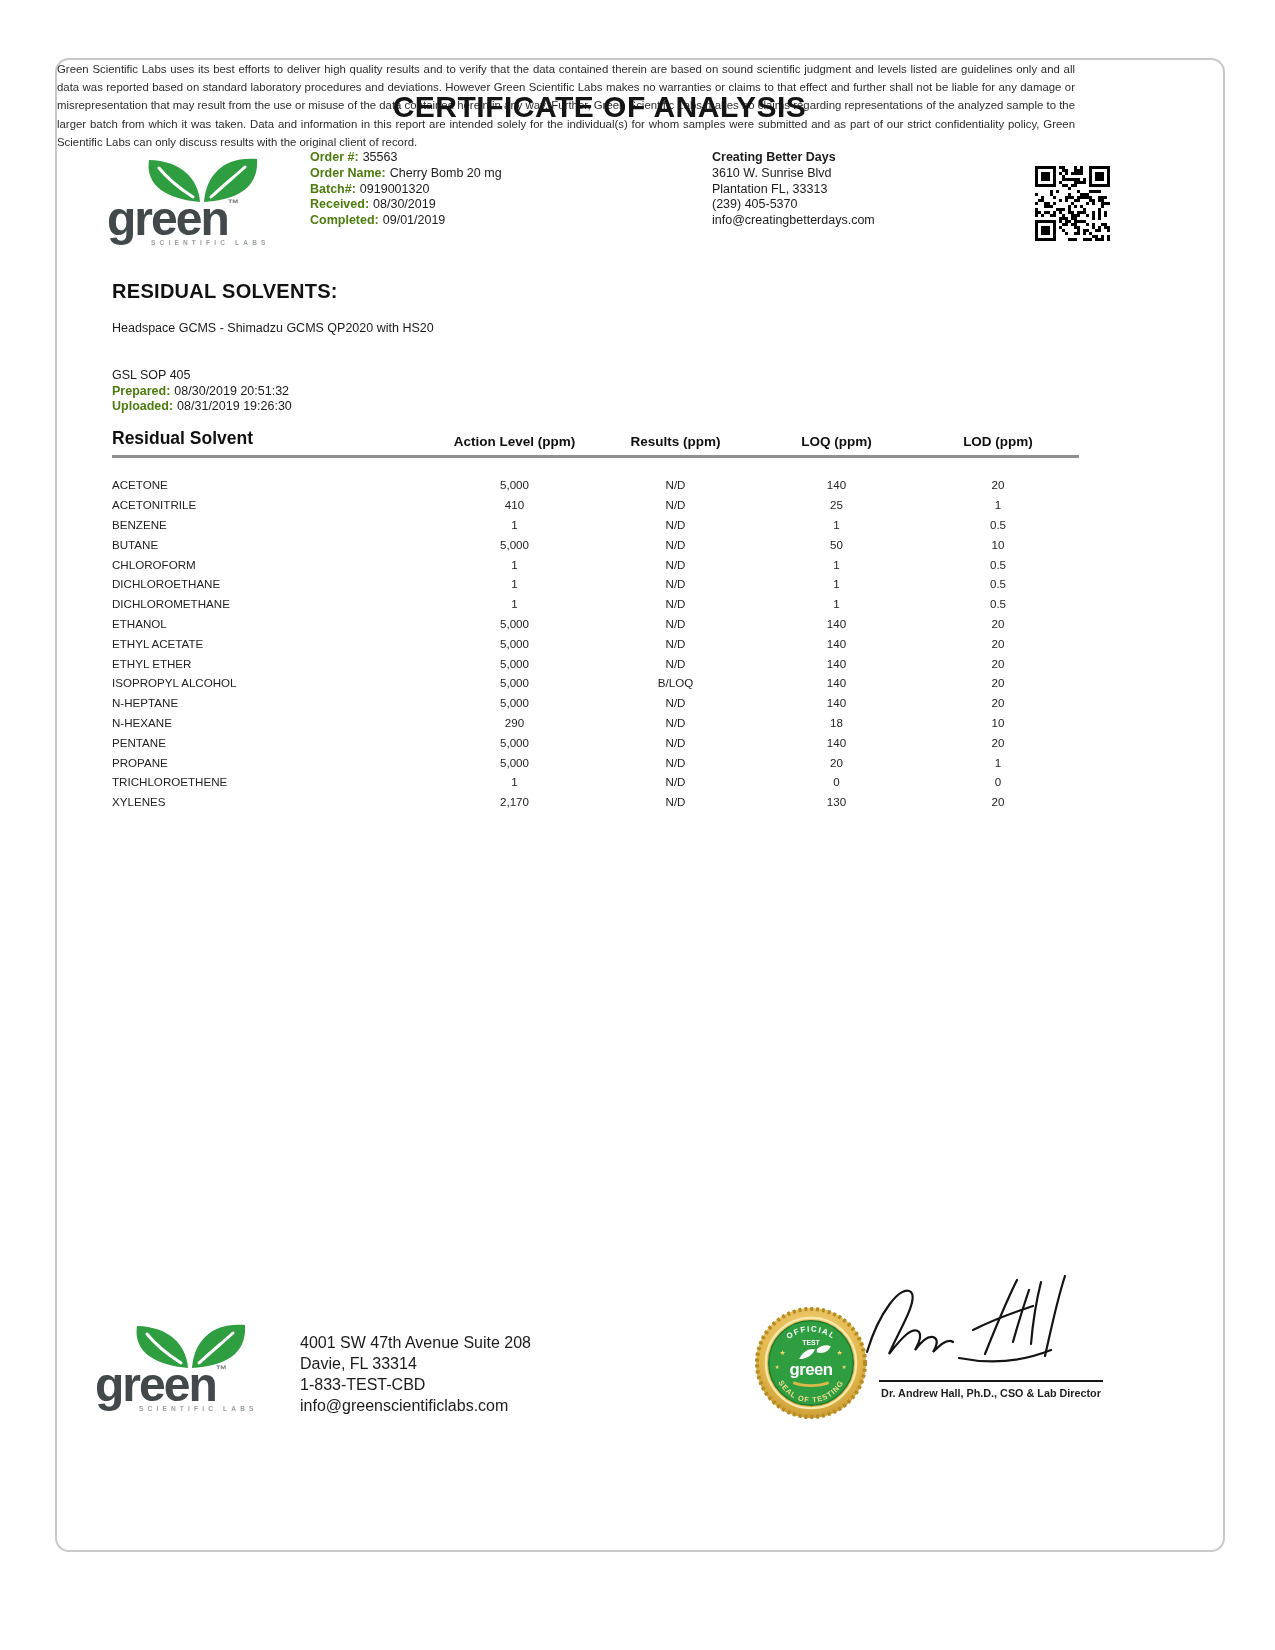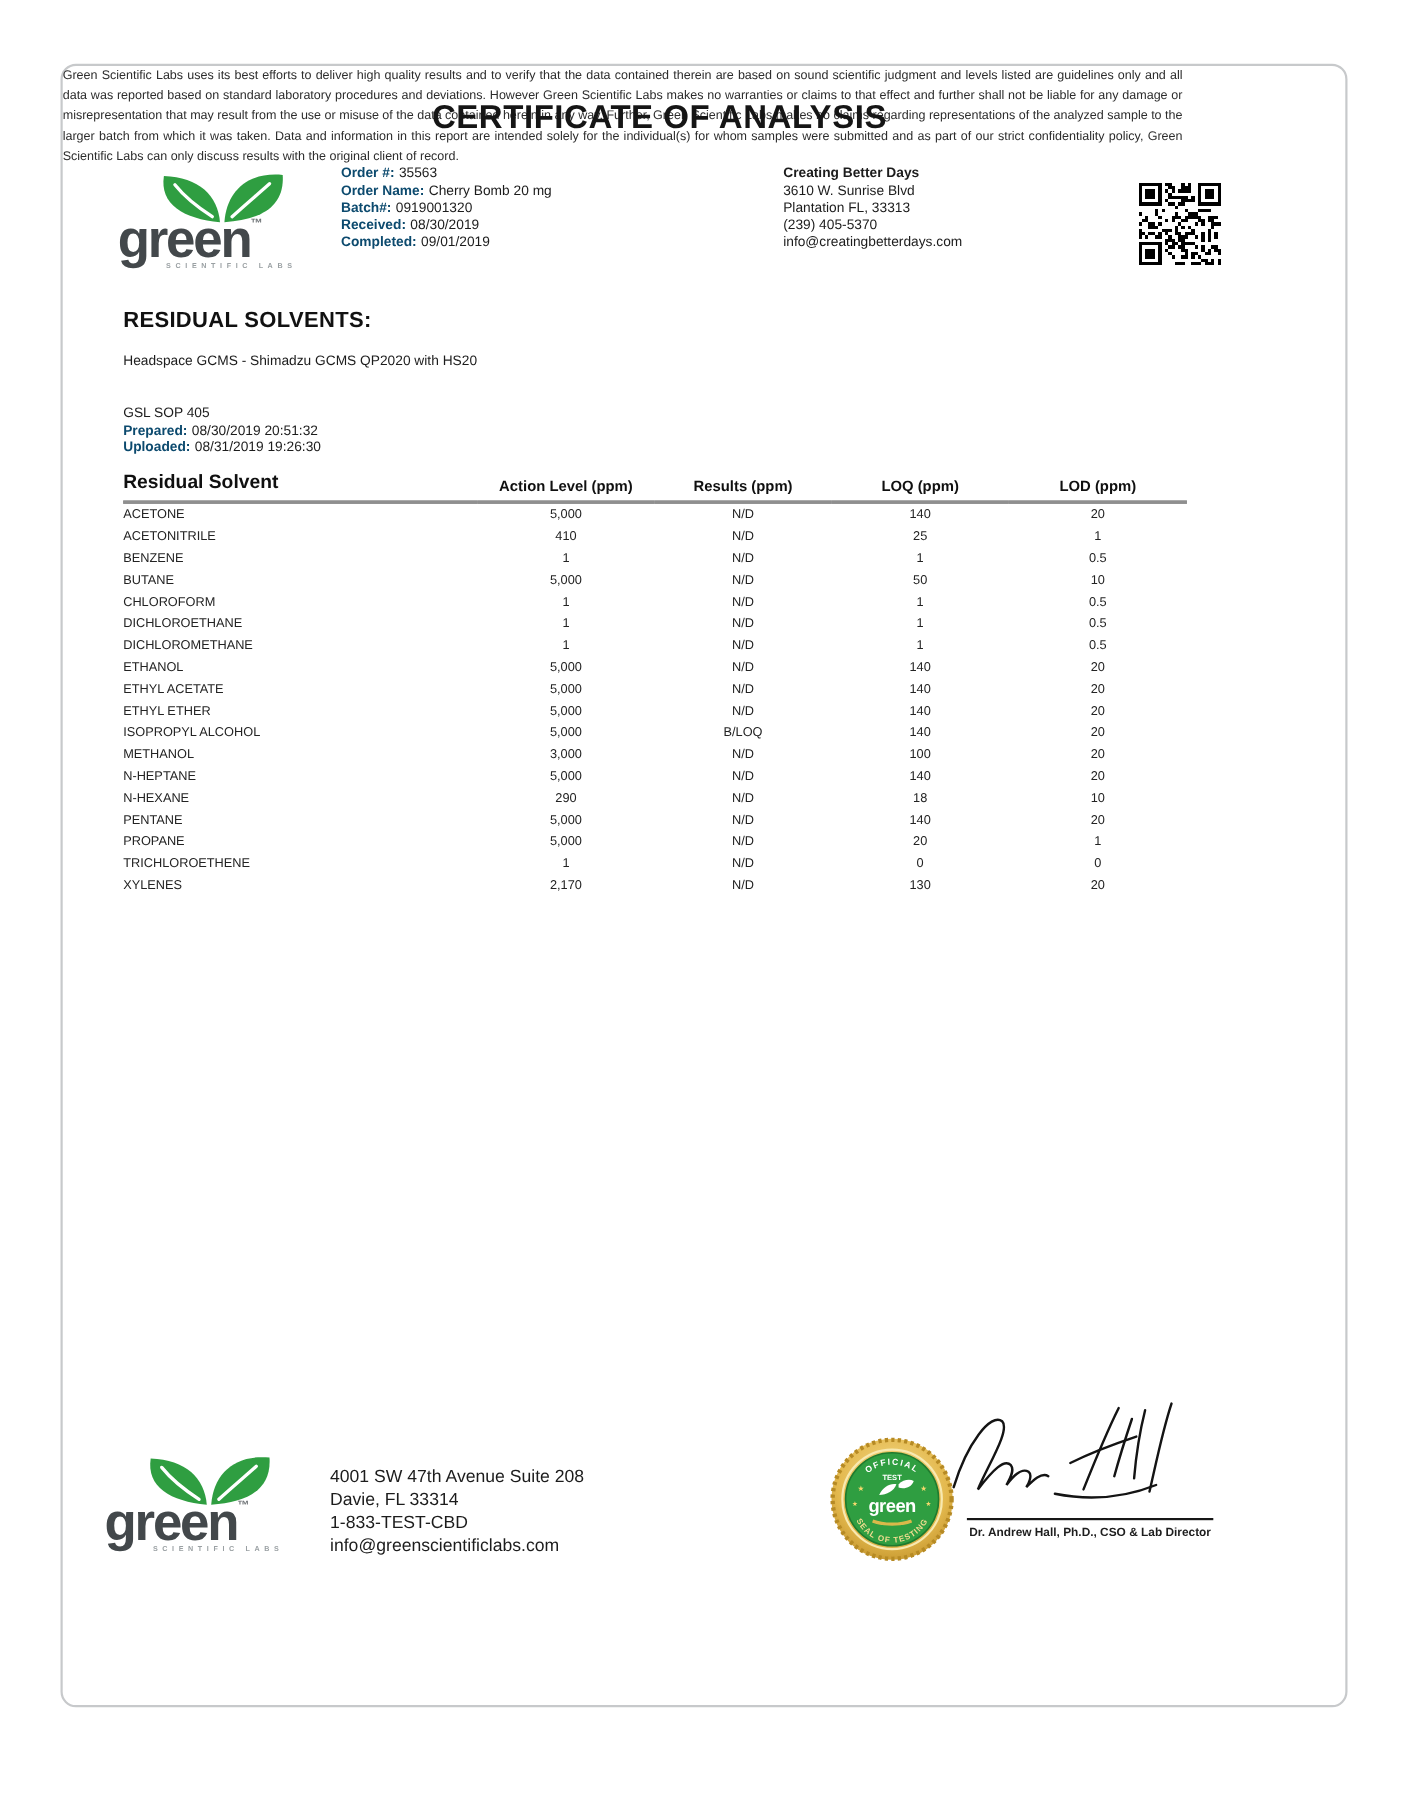--- a/index.html
+++ b/index.html
@@ -15,36 +15,36 @@
   .brand { position:absolute; width:190px; height:102px; }
   .brand .leaves { position:absolute; left:22px; top:0; width:146px; height:52px; }
   .brand .word { position:absolute; left:0; bottom:14px; font-size:48px; font-weight:bold;
                  color:#43484b; letter-spacing:-2px; line-height:0.9; }
   .brand .tm { font-size:11px; letter-spacing:0; vertical-align:28px; color:#6b7073; font-weight:bold; }
   .brand .tagline { position:absolute; left:44px; bottom:8px; font-size:6.5px; font-weight:bold;
                     letter-spacing:4.2px; color:#9aa0a3; white-space:nowrap; }
 
   .hdr-brand { left:50px; top:92px; }
   .order-block { left:253px; top:90px; width:198px; font-size:12.5px; line-height:15.8px; }
-  .order-block b, .client-block b, .sop-block b { margin-right:4px; color:#0c4a6e; }
+  .order-block b, .client-block b, .sop-block b { margin-right:4px; color:#4d7c0f; }
   .client-block { left:655px; top:90px; font-size:12.5px; line-height:15.8px; }
   .client-name { font-weight:bold; }
   .qr { left:978px; top:106px; width:75px; height:75px; }
 
   .section-heading { left:55px; top:220px; margin:0; font-size:20px; font-weight:bold; letter-spacing:0.3px; color:#111; }
   .method-line { left:55px; top:261px; font-size:12.5px; }
   .sop-block { left:55px; top:308px; font-size:12.5px; line-height:15.7px; }
 
   .solvent-table { position:absolute; left:55px; top:368px; width:967px; border-collapse:collapse; table-layout:fixed; }
   .solvent-table th { vertical-align:bottom; padding:0 0 6px 0; border-bottom:3px solid #8f8f8f; color:#101010; }
   .th-main { text-align:left; font-size:17.5px; }
   .th-num  { text-align:center; font-size:13.5px; }
   .solvent-table td { height:19.8px; padding:0; font-size:11.6px; color:#232323; }
   .solvent-table td.num { text-align:center; }
-  .solvent-table tbody tr:first-child td { padding-top:0; }
+  .solvent-table tbody tr:first-child td { padding-top:17px; }
 
   .footer-brand { left:38px; top:1258px; }
   .footer-address { left:243px; top:1272px; font-size:16px; line-height:21px; }
   .seal { left:695px; top:1244px; width:118px; height:118px; }
   .sig-svg { left:798px; top:1208px; width:252px; height:108px; }
   .sig-line { left:822px; top:1320px; width:224px; height:2px; background:#161616; }
   .sig-name { left:790px; top:1327px; width:288px; text-align:center; font-size:10.8px; font-weight:bold; color:#1e1e1e; }
   .disclaimer { left:35px; top:1375px; width:1018px; margin:0; font-size:11.4px; line-height:18.2px;
                 text-align:justify; color:#2c2c2c; }
 </style>
@@ -456,27 +456,20 @@
           <td class="num">20</td>
         </tr>
       <tr>
           <td>ISOPROPYL ALCOHOL</td>
           <td class="num">5,000</td>
           <td class="num">B/LOQ</td>
           <td class="num">140</td>
           <td class="num">20</td>
         </tr>
       <tr>
-          <td>METHANOL</td>
-          <td class="num">3,000</td>
-          <td class="num">N/D</td>
-          <td class="num">100</td>
-          <td class="num">20</td>
-        </tr>
-      <tr>
           <td>N-HEPTANE</td>
           <td class="num">5,000</td>
           <td class="num">N/D</td>
           <td class="num">140</td>
           <td class="num">20</td>
         </tr>
       <tr>
           <td>N-HEXANE</td>
           <td class="num">290</td>
           <td class="num">N/D</td>

